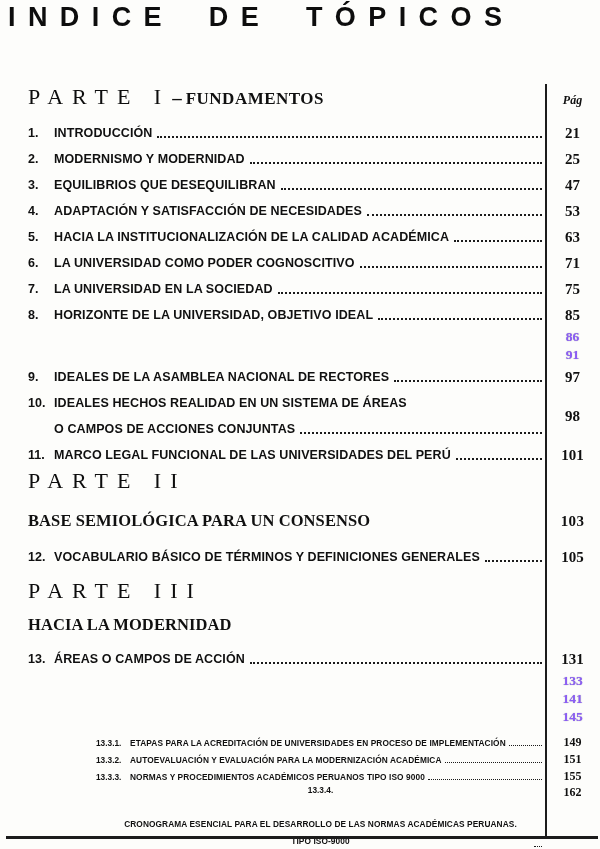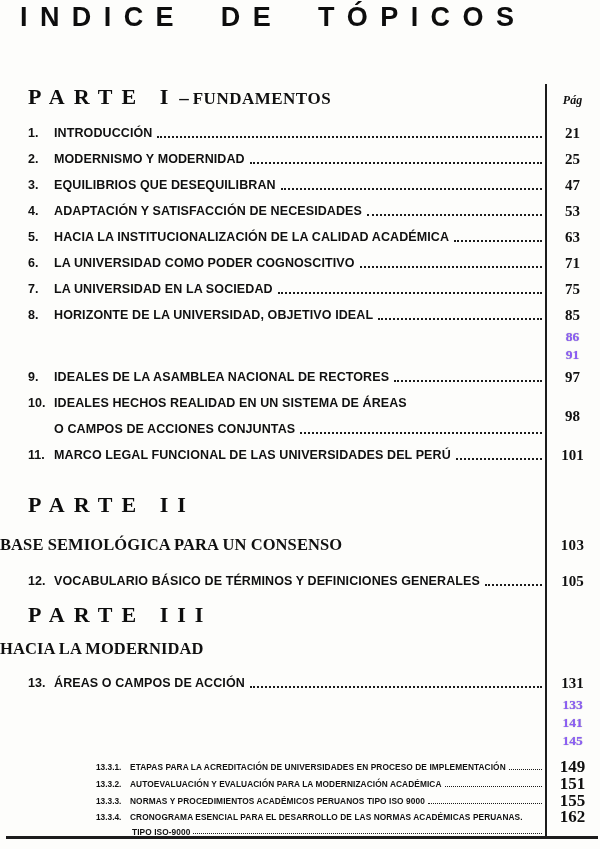--- a/index.html
+++ b/index.html
@@ -1,21 +1,21 @@
 <!DOCTYPE html>
 <html><head>
 <meta charset="utf-8">
 <style>
   html,body{margin:0;padding:0;background:#dcdcdc;}
   .page{
     position:relative;width:600px;height:849px;background:#fdfdfb;
     font-family:"Liberation Sans",sans-serif;color:#101010;overflow:hidden;
   }
   .title{
-    position:absolute;top:2px;left:20px;margin:0;
+    position:absolute;top:2px;left:8px;margin:0;
     font-size:27px;font-weight:bold;letter-spacing:0.46em;word-spacing:0.55em;
     white-space:nowrap;color:#0d0d0d;
   }
   .content{position:absolute;top:84px;left:0;right:0;}
 
   
   .row{display:flex;align-items:center;height:26px;padding-left:28px;font-weight:bold;font-size:12.5px;}
   .num{flex:0 0 26px;}
   .lbl{white-space:nowrap;letter-spacing:0.1px;}
   .leader{flex:1 1 auto;height:0;border-bottom:2px dotted #1b1b1b;align-self:flex-end;margin:0 3px 8px 5px;min-width:8px;}
@@ -23,50 +23,50 @@
   .pg{flex:0 0 55px;text-align:center;font-family:"Liberation Serif",serif;font-size:15px;font-weight:bold;}
 
   
   .row.two{height:52px;}
   .stack{flex:1 1 auto;display:flex;flex-direction:column;min-width:0;}
   .line{display:flex;align-items:center;height:26px;}
   .indent{flex:0 0 26px;}
 
   
   .part-row{display:flex;align-items:baseline;height:30px;padding-left:28px;font-family:"Liberation Serif",serif;}
-  .parte{font-size:22px;font-weight:bold;letter-spacing:9px;color:#0d0d0d;}
+  .parte{font-size:22px;font-weight:normal;letter-spacing:9px;color:#0d0d0d;}
   .dash{font-size:19px;font-weight:bold;margin:0 4px 0 2px;}
   .fund{font-size:17px;font-weight:bold;letter-spacing:0.5px;}
   .paglabel{font-weight:bold;font-size:12px;font-style:italic;}
 
   
-  .serif-row{display:flex;align-items:center;height:26px;
+  .serif-row{display:flex;align-items:center;height:26px;padding-left:28px;
     font-family:"Liberation Serif",serif;font-size:16.5px;font-weight:bold;letter-spacing:0.3px;}
 
   
   .grow{display:flex;align-items:center;height:18px;padding-left:28px;}
   .grow .pg{color:#8b5cf6;font-size:13.5px;text-shadow:0 0 1px rgba(130,134,140,.8);}
 
   
   .srow{display:flex;align-items:center;height:17px;padding-left:96px;font-weight:bold;font-size:8.3px;}
   .snum{flex:0 0 34px;}
   .srow .leader{border-bottom-width:1.5px;margin:0 3px 5px 3px;}
-  .srow .pg{font-size:17px;}
+  .srow .pg{font-size:12px;}
   .srow.two2{height:30px;}
-  .srow.two2 .line{height:15px;}
+  .srow.two2 .line{height:15px;flex-direction:column;}
   .srow.two2 .pg{align-self:flex-start;line-height:15px;}
   .sindent{flex:0 0 36px;}
 
   
   .vrule{position:absolute;left:545px;top:84px;width:2px;height:754px;background:#1c1c1c;}
   .hrule{position:absolute;left:6px;right:2px;top:836px;height:2.5px;background:#1c1c1c;}
 
   
   .mt6{margin-top:6px;} .mt4{margin-top:4px;} .mt8{margin-top:8px;}
-  .mt10{margin-top:10px;} .mt24{margin-top:24px;}
+  .mt10{margin-top:10px;} .mt24{}
 </style>
 </head>
 <body>
 
 <div class="page">
 
   <h1 class="title">INDICE DE TÓPICOS</h1>
 
   <div class="content">
 

